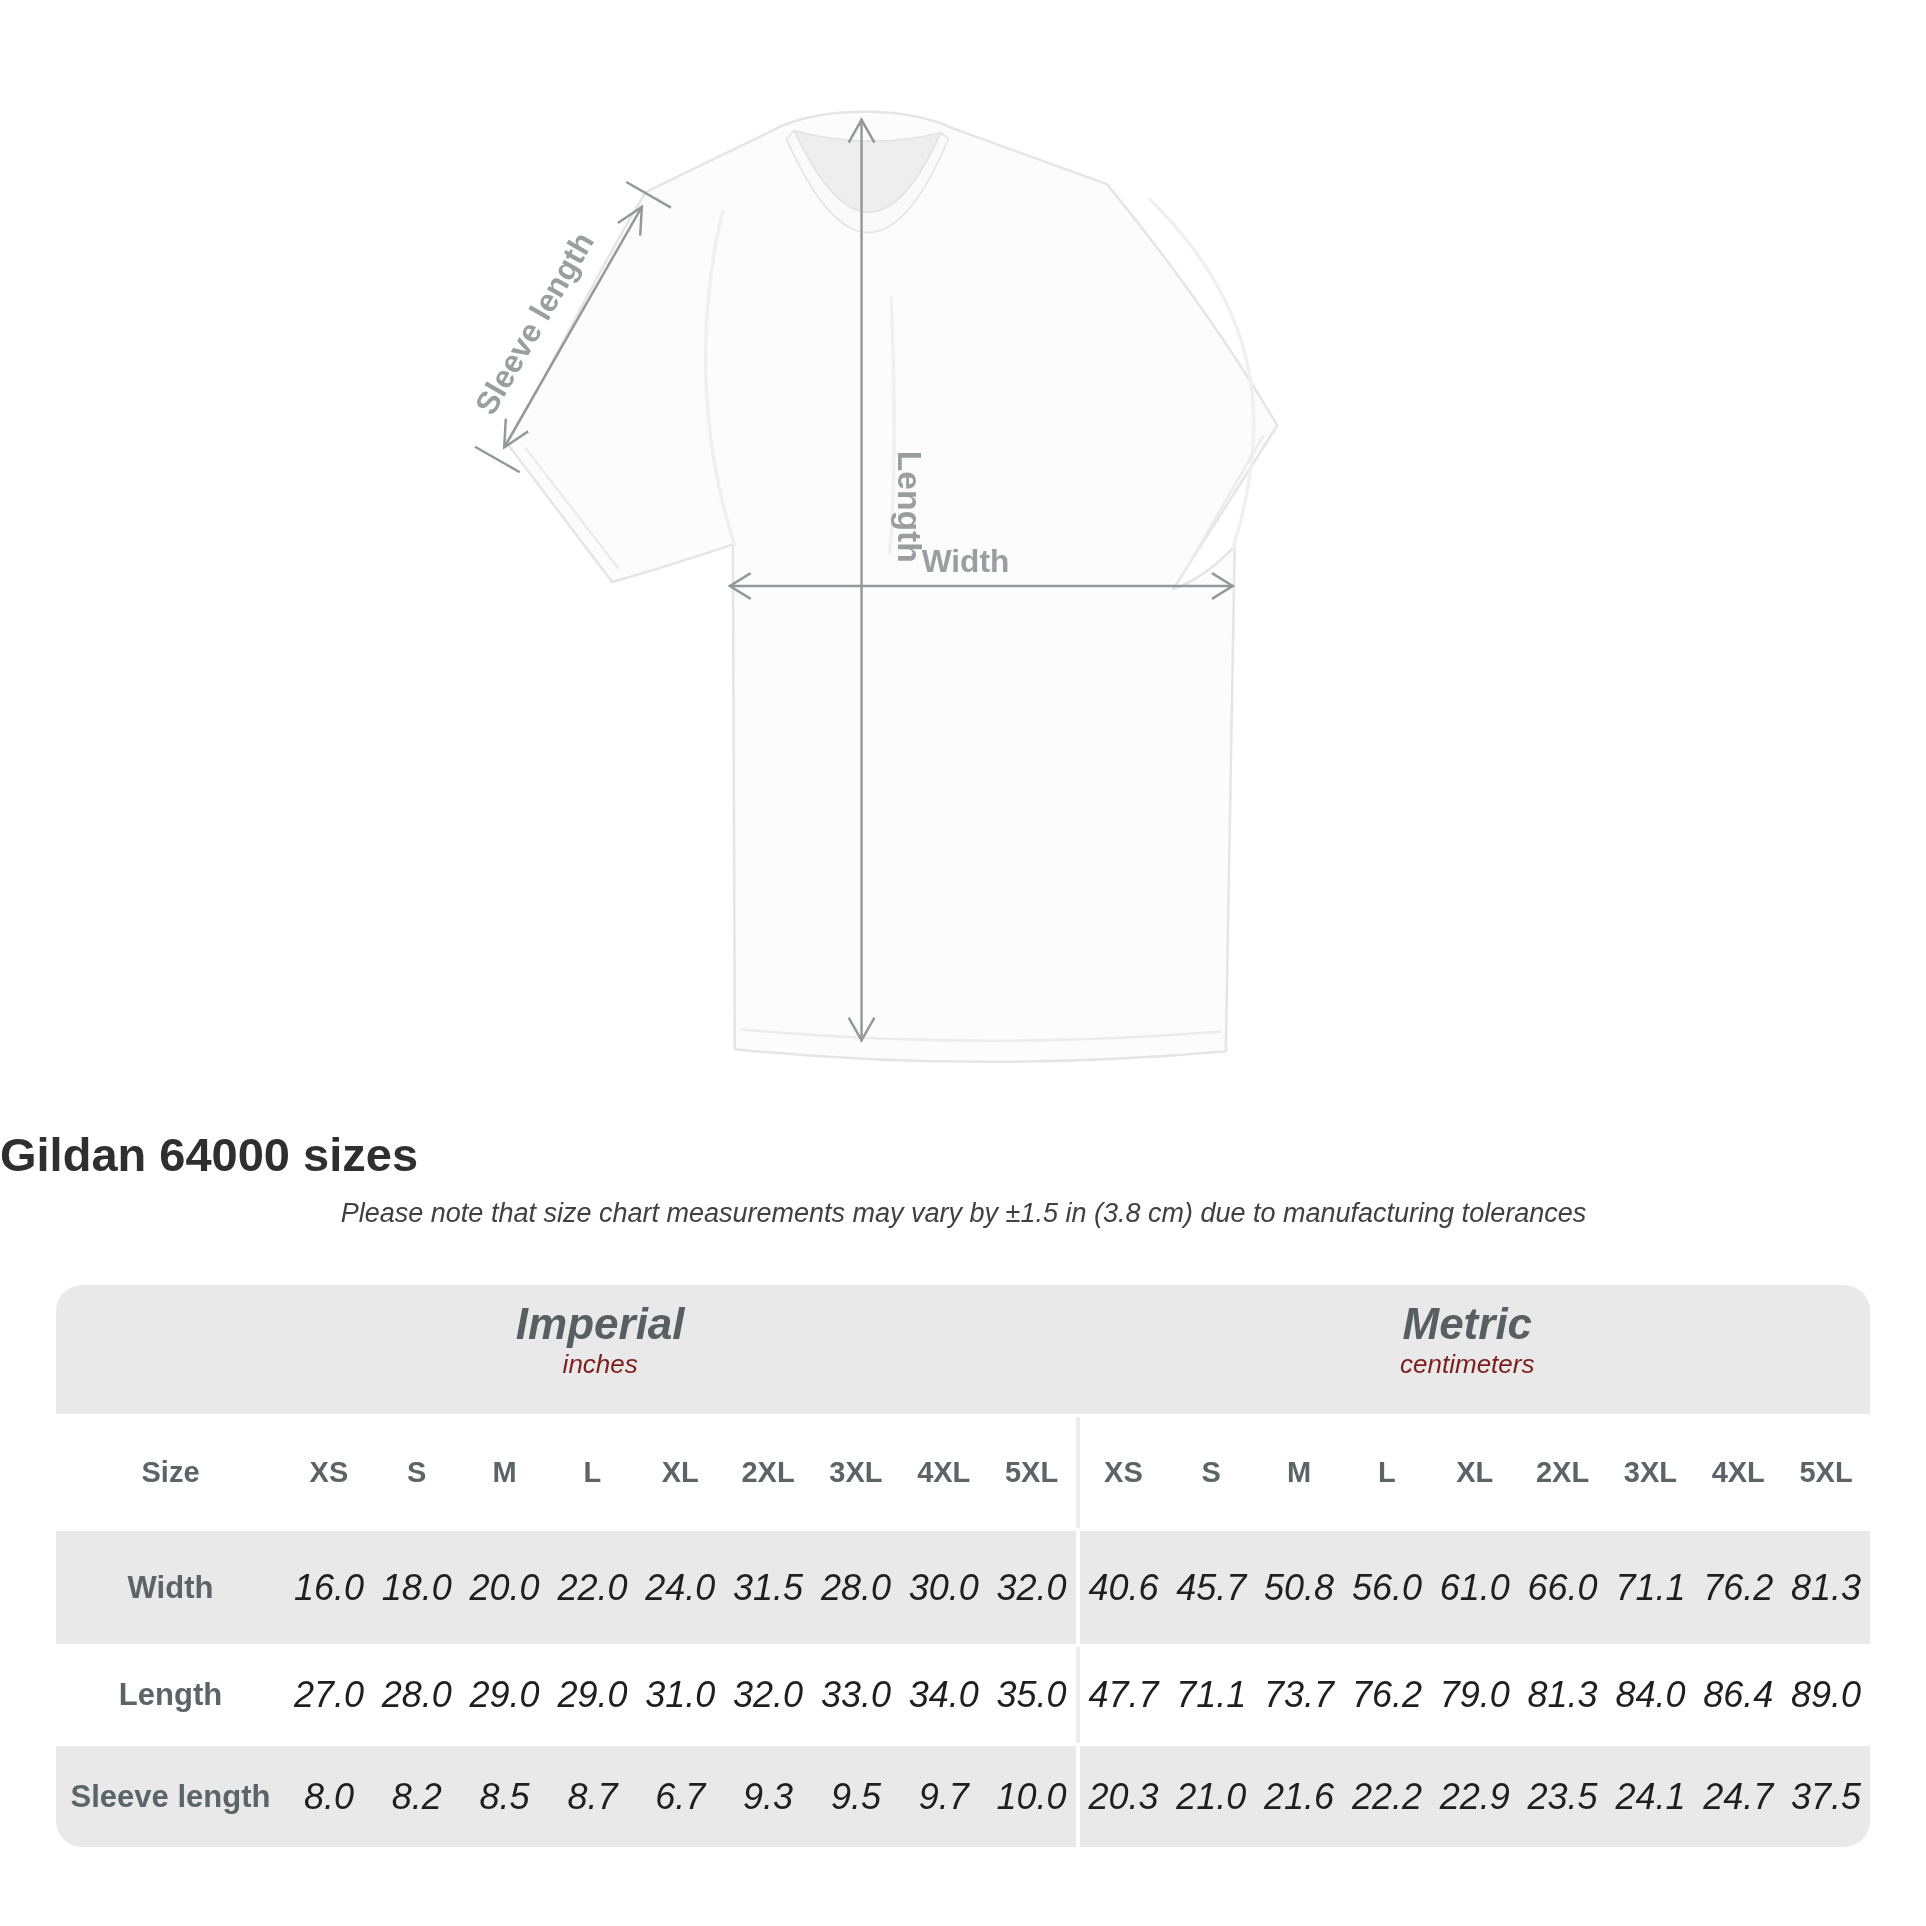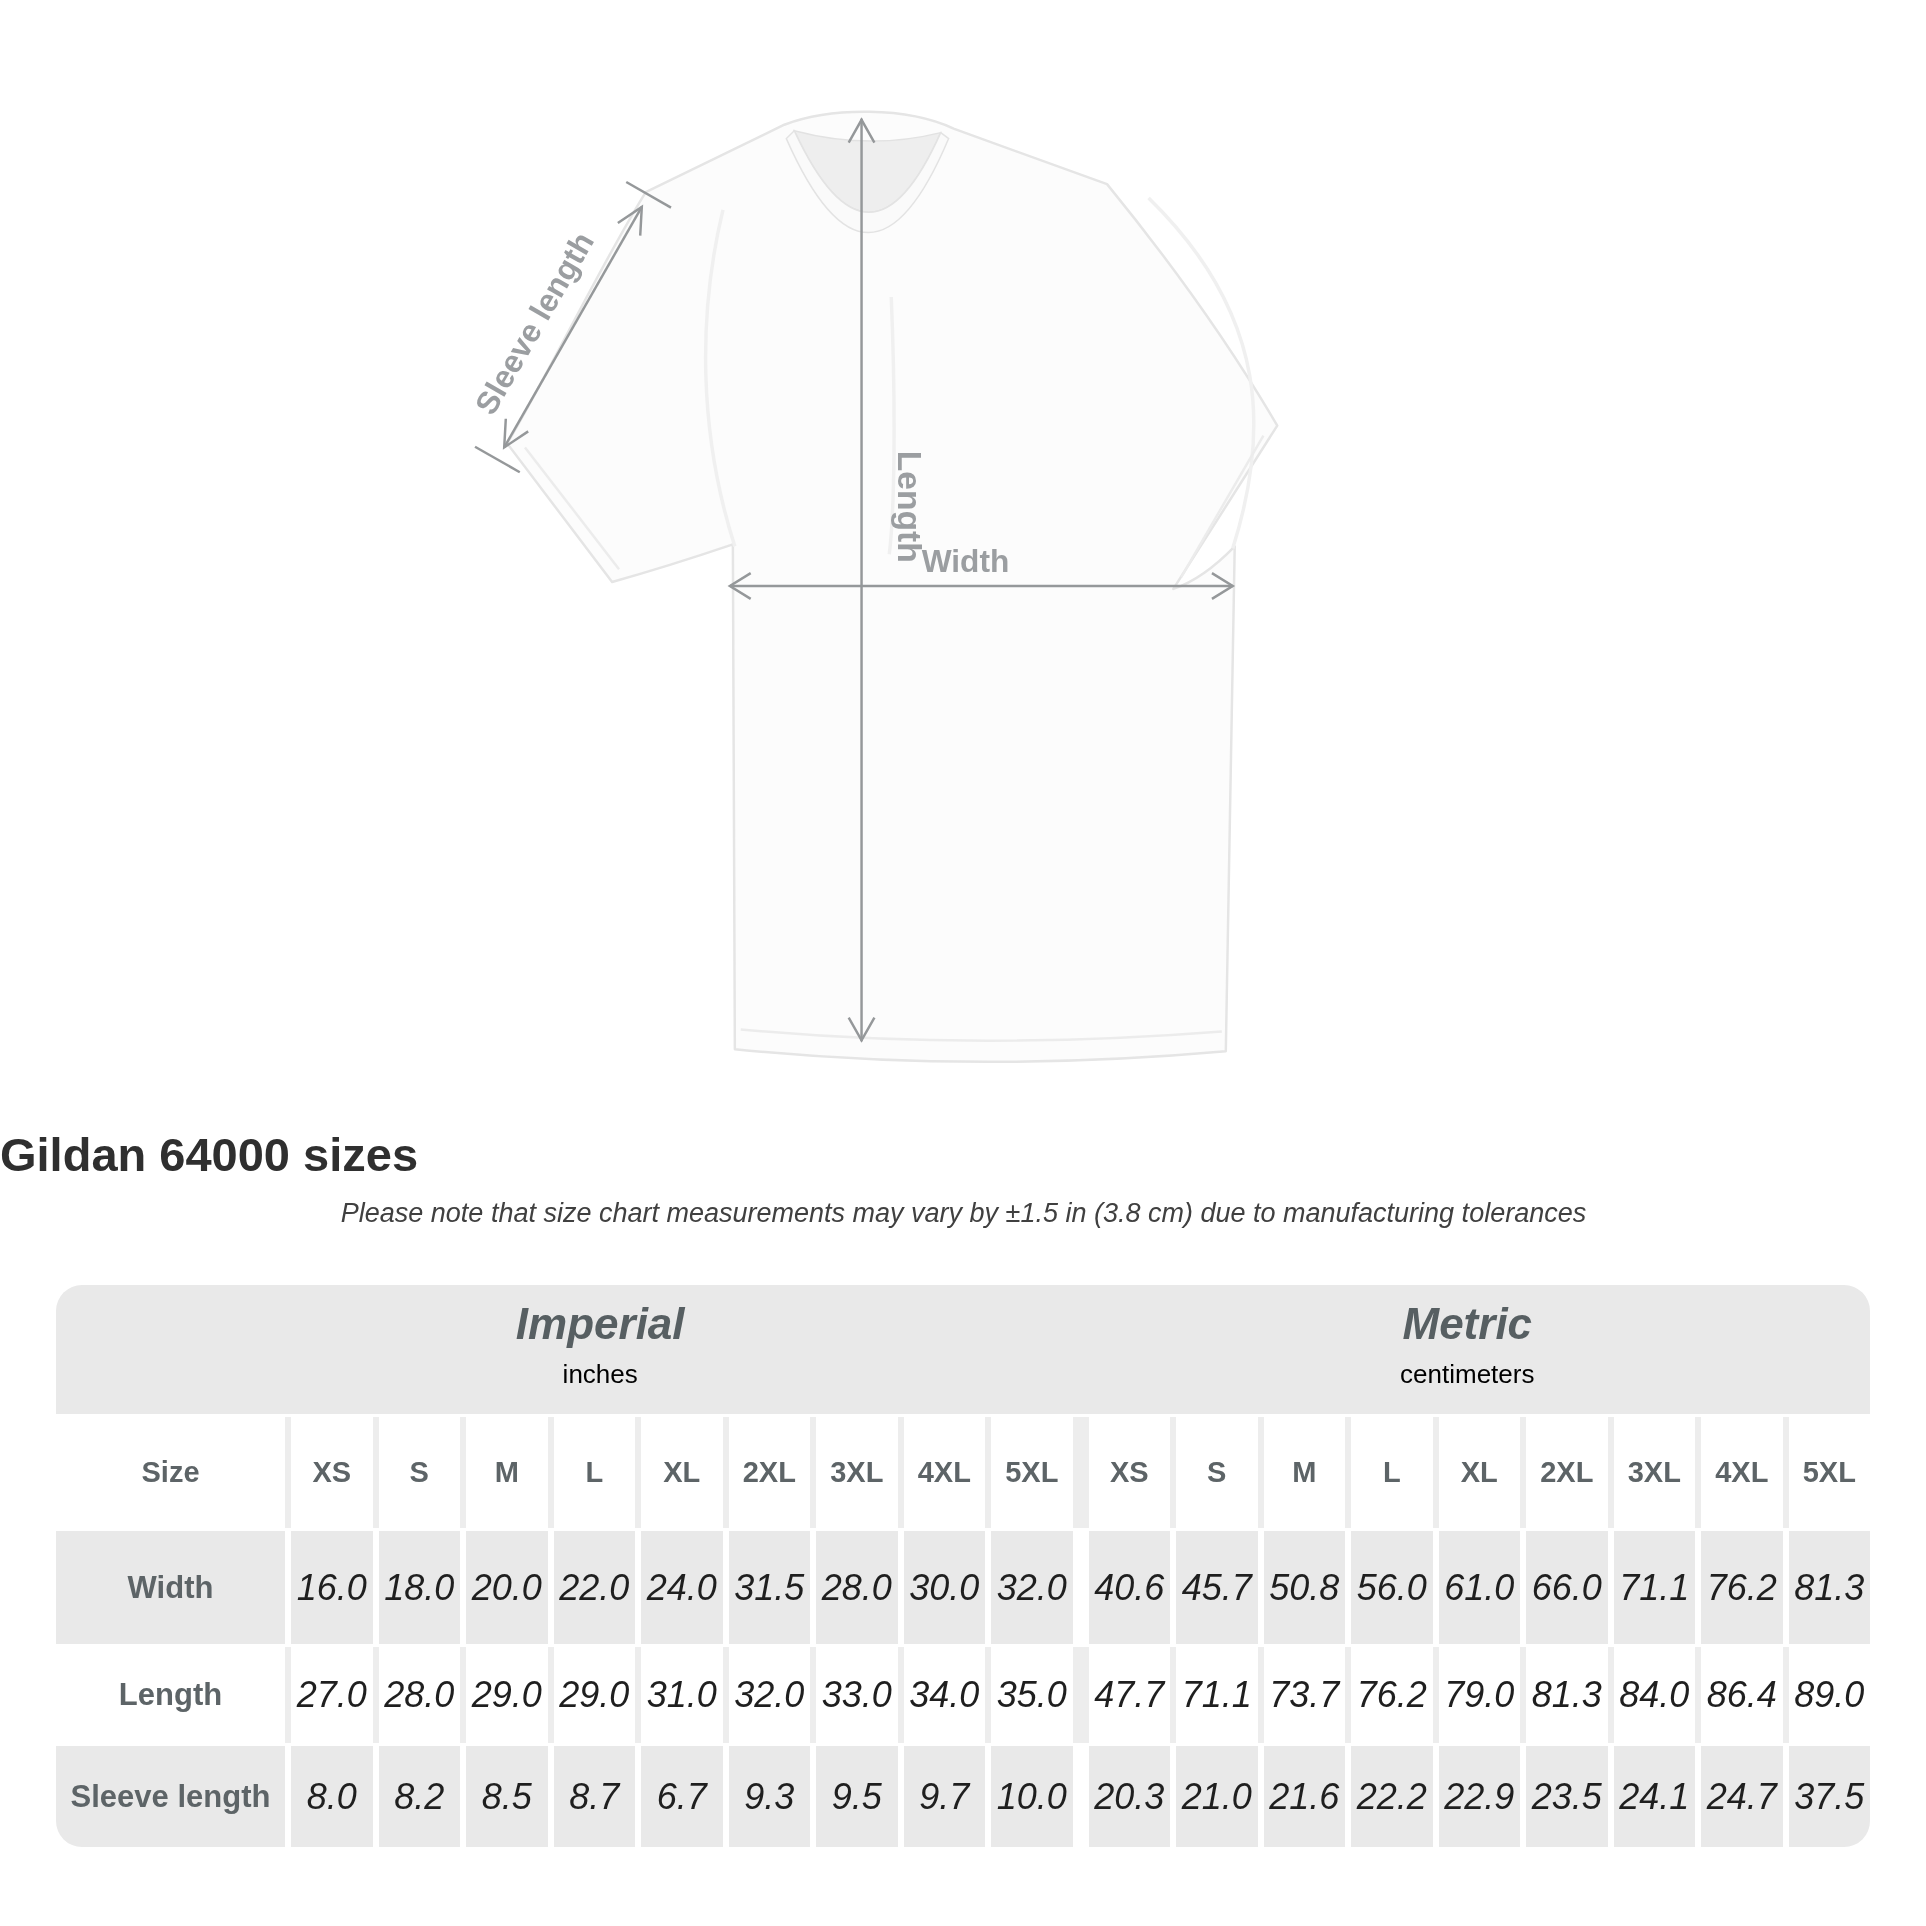--- a/index.html
+++ b/index.html
@@ -19,26 +19,26 @@
   #page-title{position:absolute;left:0;top:1127px;width:1927px;text-align:left;
       font-size:47px;font-weight:bold;color:#2f2f2f;}
   #page-note{position:absolute;left:0;top:1198px;width:1927px;text-align:center;
       font-size:27px;font-style:italic;color:#404040;}
 
   
   #size-table{position:absolute;left:56px;top:1285px;width:1814px;}
   #band{position:relative;height:129px;background:#e9e9e9;border-radius:26px 26px 0 0;}
   .band-group{position:absolute;top:14px;transform:translateX(-50%);text-align:center;}
   .band-group .g-name{font-size:44px;font-weight:bold;font-style:italic;color:#575f62;}
-  .band-group .g-unit{font-size:26px;color:#000000;margin-top:10px;}
+  .band-group .g-unit{font-size:26px;font-style:italic;color:#7f1d1d;margin-top:0;}
   #band-imperial{left:30%;}
   #band-metric{left:77.8%;}
 
   .trow{display:grid;grid-template-columns:229px repeat(9,1fr) 4px repeat(9,1fr);
-        column-gap:6px;margin-top:3px;}
+        column-gap:0;margin-top:3px;}
   .trow .cell{display:flex;align-items:center;justify-content:center;}
   .row-white{background:#ededed;}           
   .row-white .cell{background:#ffffff;}
   .row-gray{background:#ffffff;}            
   .row-gray .cell{background:#e9e9e9;}
   .trow .gapcell{background:transparent;}
   .row-size{height:111px;}
   .row-width{height:113px;}
   .row-length{height:96px;}
   .row-sleeve{height:101px;border-radius:0 0 26px 26px;overflow:hidden;}

